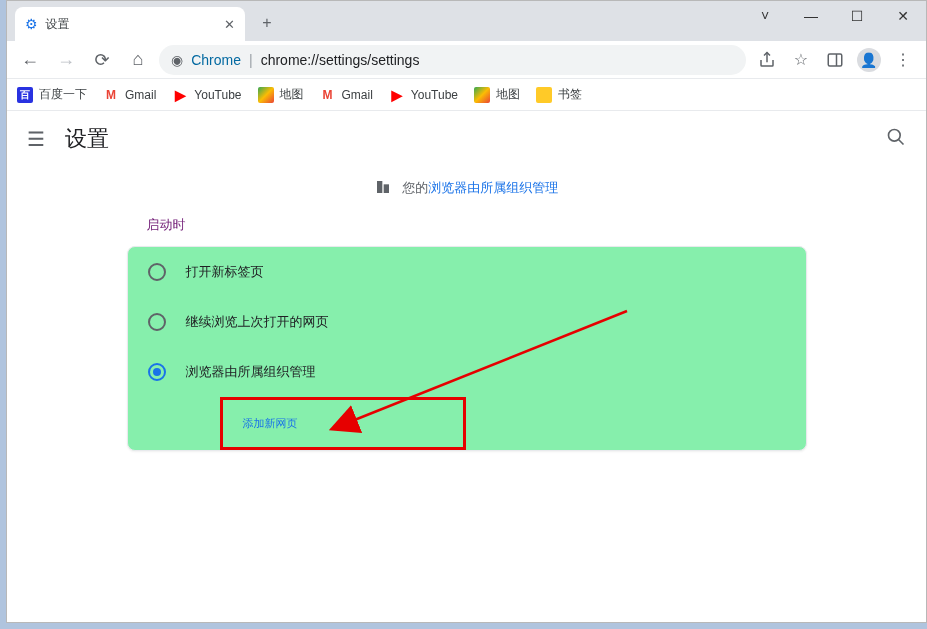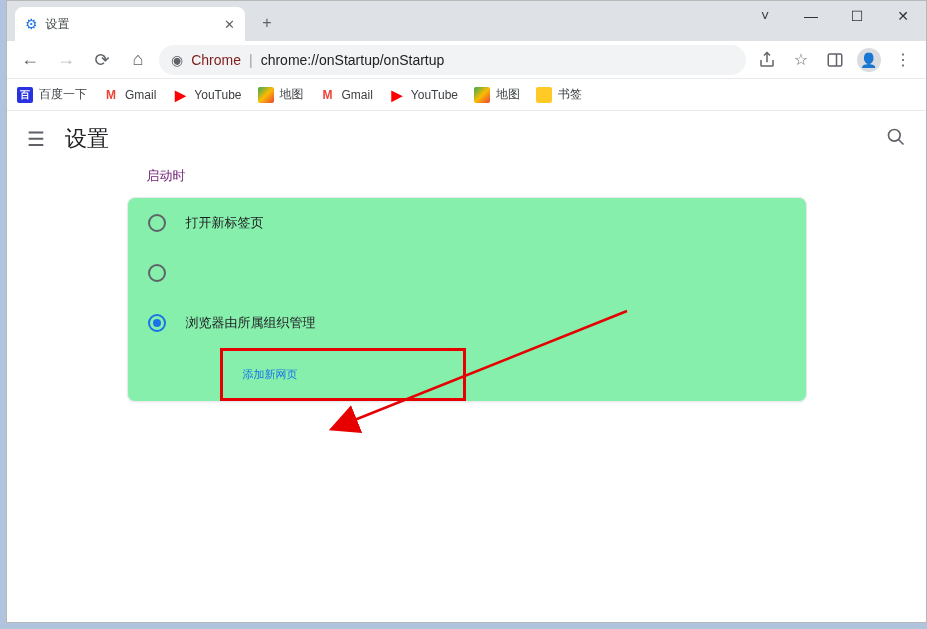--- a/index.html
+++ b/index.html
@@ -109,21 +109,21 @@
       border-radius: 15px;
       display: flex;
       align-items: center;
       padding: 0 12px;
       gap: 8px;
       color: #5f6368;
       font-size: 14px;
     }
     .omnibox .secure { font-size: 14px; }
     .omnibox .sep { color: #9aa0a6; }
-    .omnibox .urlhost { color: #7f1d1d; }
+    .omnibox .urlhost { color: #0369a1; }
     .omnibox .urlpath { color: #202124; }
     .addr-actions {
       display: flex;
       gap: 4px;
     }
     .addr-actions > div {
       width: 30px;
       height: 30px;
       display: flex;
       align-items: center;
@@ -302,21 +302,21 @@
 
   <div class="addrbar">
     <div class="navbtn">←</div>
     <div class="navbtn disabled">→</div>
     <div class="navbtn">⟳</div>
     <div class="navbtn">⌂</div>
     <div class="omnibox">
       <span class="secure">◉</span>
       <span class="urlhost">Chrome</span>
       <span class="sep">|</span>
-      <span class="urlpath">chrome://onStartup/onStartup</span>
+      <span class="urlpath">chrome://settings/settings</span>
     </div>
     <div class="addr-actions">
       <div>
         <svg width="18" height="18" viewBox="0 0 24 24" fill="none" stroke="#5f6368" stroke-width="2">
             <path d="M4 12v7a1 1 0 001 1h14a1 1 0 001-1v-7"></path>
             <path d="M16 6l-4-4-4 4"></path>
             <path d="M12 2v13"></path>
           </svg>
       </div>
       <div>☆</div>
@@ -373,30 +373,40 @@
       <span class="hamburger">☰</span>
       <span class="settings-title">设置</span>
       <span class="search-icon">
         <svg width="20" height="20" viewBox="0 0 24 24" fill="none" stroke="#5f6368" stroke-width="2">
             <circle cx="10" cy="10" r="7"></circle>
             <line x1="21" y1="21" x2="15" y2="15"></line>
           </svg>
       </span>
     </div>
 
+    <div class="managed-banner">
+      <span class="org-ic">
+        <svg width="16" height="16" viewBox="0 0 24 24" fill="#5f6368">
+            <rect x="3" y="3" width="8" height="18"></rect>
+            <rect x="13" y="8" width="8" height="13"></rect>
+          </svg>
+      </span>
+      <span>您的</span><span class="link">浏览器由所属组织管理</span>
+    </div>
 
     <div class="section-label">启动时</div>
 
     <div class="card">
       <div class="radio-row">
         <span class="radio"></span>
         <span>打开新标签页</span>
       </div>
       <div class="radio-row">
         <span class="radio"></span>
+        <span>继续浏览上次打开的网页</span>
       </div>
       <div class="radio-row">
         <span class="radio selected"></span>
         <span>浏览器由所属组织管理</span>
       </div>
       <div class="sub-links">
         <div class="highlight-box">
           <div class="sub-link" style="border-top:none;padding-left:20px">添加新网页</div>
         </div>
       </div>

